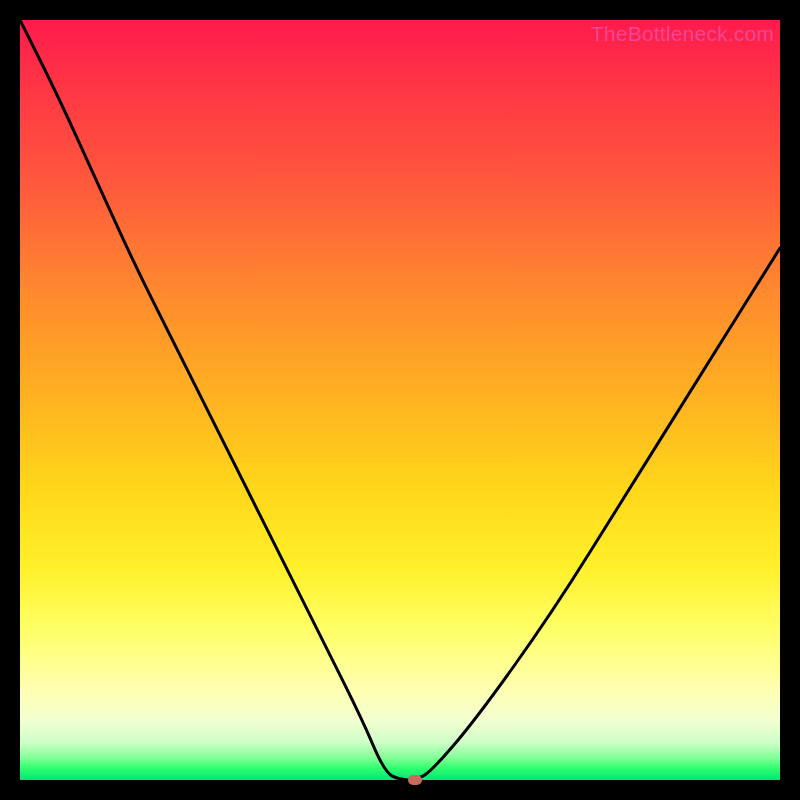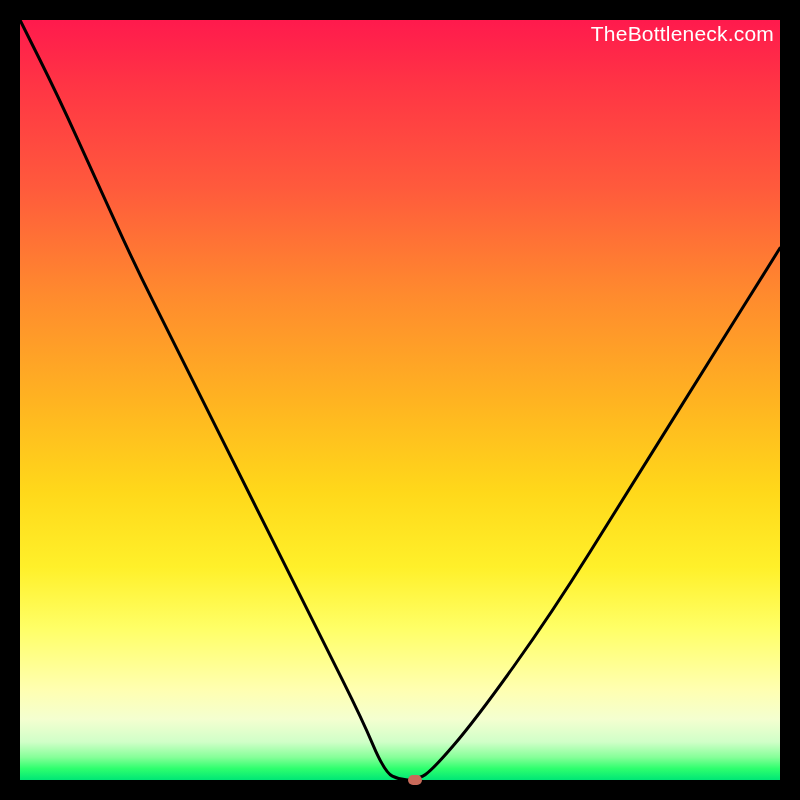--- a/index.html
+++ b/index.html
@@ -48,21 +48,21 @@
       #d0ffc8 95%,
       #86ff99 97%,
       #2eff6e 98.5%,
       #00e676 100%
     );
   }
   .watermark {
     position: absolute;
     top: 2px;
     right: 6px;
-    color: #ffffff;
+    color: #ec4899;
     font-size: 21px;
     font-weight: 500;
     letter-spacing: 0.2px;
   }
   svg.curve {
     position: absolute;
     left: 0;
     top: 0;
     width: 760px;
     height: 760px;

